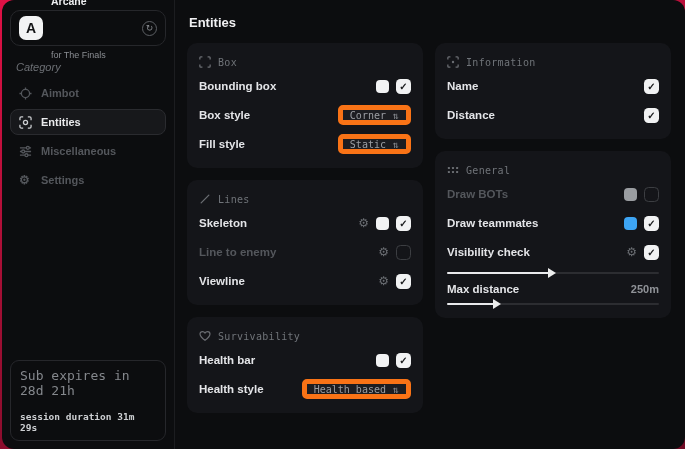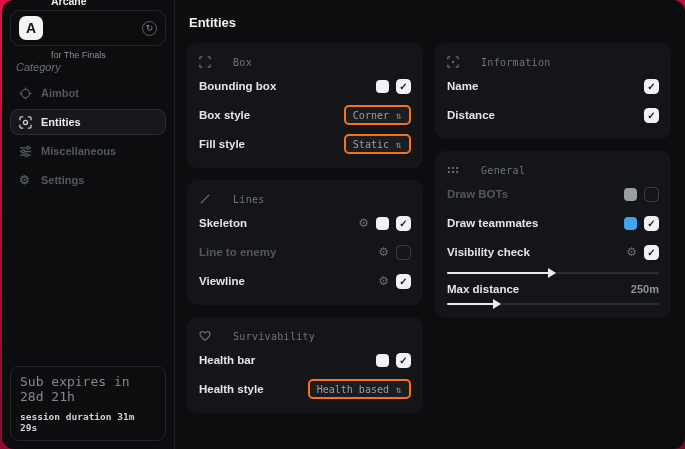--- a/index.html
+++ b/index.html
@@ -58,32 +58,32 @@
   }
   .nav-item.active .nicon { color:#c9cbce; }
   .gear-glyph { font-size:12px; line-height:13px; }
   .footer-card {
     margin-top:auto;
     border:1px solid #26272b; border-radius:9px;
     padding:7px 9px;
     font-family:"DejaVu Sans Mono", monospace;
   }
   .footer-line1 { font-size:13px; color:#85888d; }
-  .footer-line2 { font-size:9.5px; color:#cdcfd2; font-weight:bold; margin-top:7px; }
+  .footer-line2 { font-size:9.5px; color:#cdcfd2; font-weight:bold; margin-top:13px; }
   
   .main { flex:1; padding:13px 14px 12px 12px; overflow:hidden; }
   .page-title { font-size:13px; font-weight:bold; color:#f1f1f3; margin:2px 0 13px 2px; }
   .cols { display:flex; gap:12px; }
   .col { flex:1; display:flex; flex-direction:column; gap:12px; }
   .card {
     background:#141519; border-radius:10px;
     padding:11px 12px 13px 12px;
   }
   .sec-head {
-    display:flex; align-items:center; gap:22px;
+    display:flex; align-items:center; gap:7px;
     margin:2px 0 3px 0;
   }
   .sec-head .sicon { display:flex; color:#6b6e73; }
   .sec-title {
     font-family:"DejaVu Sans Mono", monospace;
     font-size:10px; color:#707479; letter-spacing:0.3px;
   }
   .row { display:flex; align-items:center; height:22px; margin-top:7px; }
   .row-label { font-size:11.5px; font-weight:600; color:#e4e5e8; }
   .row.dimmed .row-label { color:#54575c; }
@@ -91,21 +91,21 @@
   .swatch { width:13px; height:13px; border-radius:4px; cursor:pointer; }
   .swatch.darkline { box-shadow:0 0 0 1px #2e2f33 inset; }
   .checkbox {
     width:15px; height:15px; border-radius:4.5px; cursor:pointer;
     display:flex; align-items:center; justify-content:center;
   }
   .checkbox.checked { background:#f1f2f3; color:#17181a; font-size:10px; font-weight:bold; }
   .checkbox.unchecked { border:1.5px solid #3c3e42; background:transparent; color:transparent; }
   .dropdown {
     height:20px; padding:0 7px; border-radius:5px; cursor:pointer;
-    background:#1c1d21; border:2px solid #f97316;
+    background:#1c1d21; border:5px solid #f97316;
     display:flex; align-items:center; gap:7px;
     font-family:"DejaVu Sans Mono", monospace;
     font-size:10px; color:#9b9ea3;
   }
   .dropdown .dd-icon { font-size:10px; color:#84878c; }
   .mini-gear { color:#6a6d72; font-size:12px; cursor:pointer; line-height:12px; }
   
   .slider-row { margin-top:9px; }
   .slider-top { display:flex; align-items:center; }
   .slider-value { margin-left:auto; font-size:11px; font-weight:600; color:#8f9297; }

